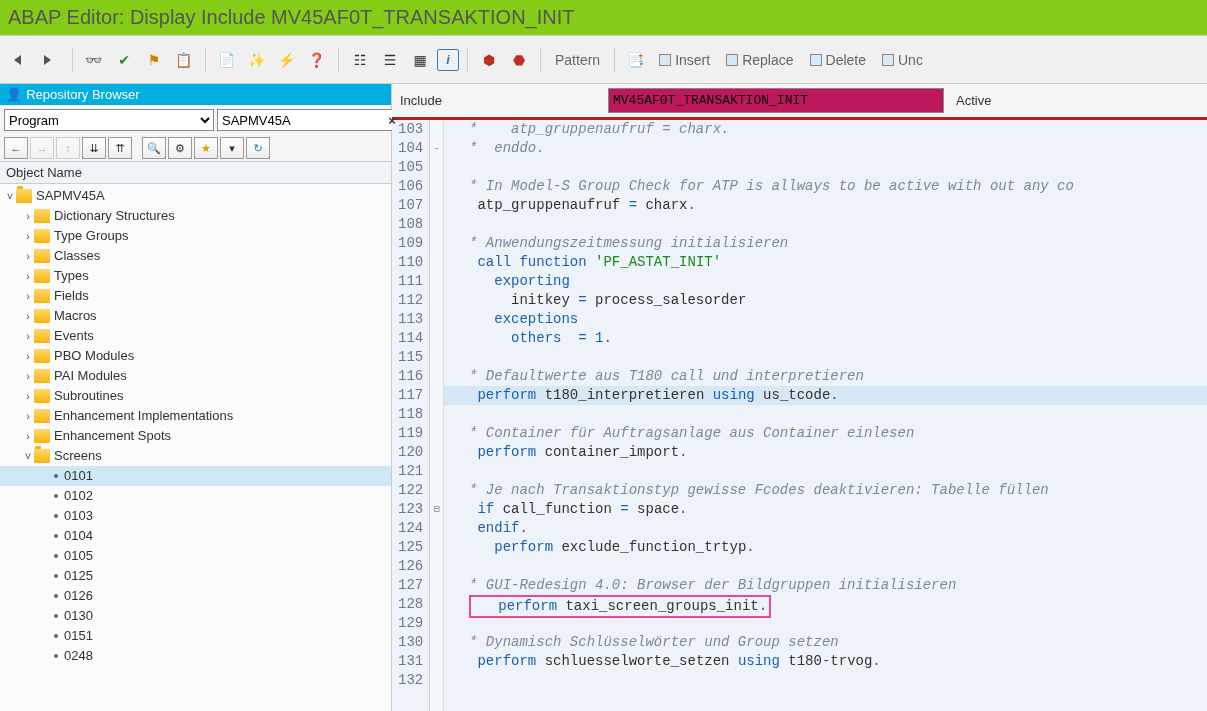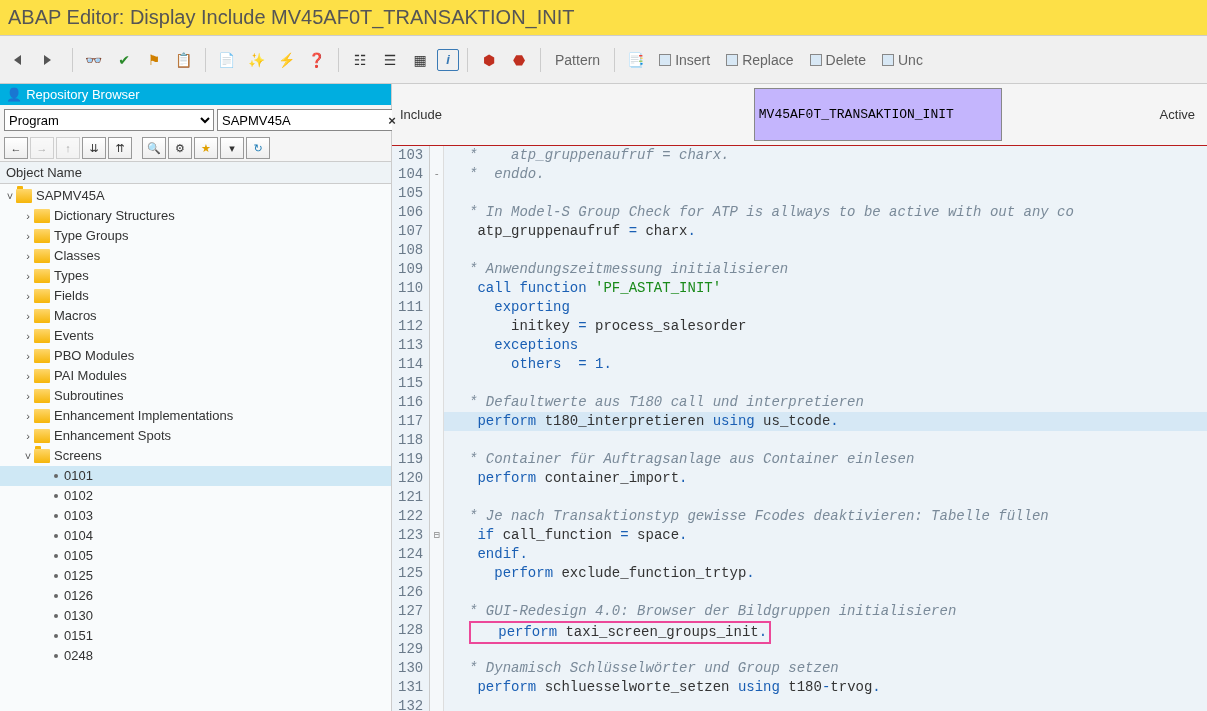--- a/index.html
+++ b/index.html
@@ -1,18 +1,18 @@
 <!DOCTYPE html>
 <html><head>
 <meta charset="utf-8">
 <style>
   * { box-sizing: border-box; margin: 0; padding: 0; }
   body { font-family: Arial, sans-serif; font-size: 13px; background: #f5f5f5; color: #333; overflow: hidden; width: 1207px; height: 711px; }
 
-  .titlebar { background: #fde047; padding: 6px 8px; font-size: 20px; color: #555; border-bottom: 1px solid #ccc; }
+  .titlebar { background: #84cc16; padding: 6px 8px; font-size: 20px; color: #555; border-bottom: 1px solid #ccc; }
   .toolbar { background: #f0f0f0; padding: 4px 8px; display: flex; align-items: center; gap: 4px; border-bottom: 1px solid #ccc; height: 48px; }
   .tb-btn { width: 26px; height: 26px; display: inline-flex; align-items: center; justify-content: center; cursor: pointer; border-radius: 2px; }
   .tb-sep { width: 1px; height: 24px; background: #ccc; margin: 0 4px; }
   .tb-label-btn { display: inline-flex; align-items: center; gap: 4px; padding: 2px 6px; cursor: pointer; color: #666; font-size: 14px; }
 
   .main { display: flex; height: calc(711px - 82px); }
 
   .left-panel { width: 392px; background: #f5f5f5; border-right: 1px solid #ccc; display: flex; flex-direction: column; }
   .repo-header { background: #00aee0; color: #fff; padding: 3px 6px; display: flex; align-items: center; gap: 4px; font-size: 13px; }
   .repo-controls { padding: 4px; display: flex; flex-direction: row; gap: 3px; }
@@ -26,23 +26,23 @@
   .tree { flex: 1; overflow: auto; background: #f9fbfc; padding: 2px 0; font-size: 13px; }
   .tree-row { display: flex; align-items: center; padding: 1px 4px; cursor: default; line-height: 18px; white-space: nowrap; }
   .tree-row.sel { background: #cfe8f5; }
   .indent { display: inline-block; }
   .exp { width: 12px; display: inline-block; text-align: center; color: #555; font-size: 11px; cursor: pointer; }
   .folder { width: 16px; height: 14px; display: inline-block; margin-right: 4px; background: linear-gradient(#ffd76b,#f5b50a); border-radius: 1px; position: relative; }
   .folder.open::before { content:""; position:absolute; top:-3px; left:1px; width:6px; height:3px; background:#f5b50a; border-radius:1px 1px 0 0; }
   .dot { display:inline-block; width:4px; height:4px; background:#666; border-radius:50%; margin: 0 6px 0 2px; vertical-align: middle; }
 
   .right-panel { flex: 1; display: flex; flex-direction: column; background: #fff; }
-  .include-bar { display: flex; align-items: center; padding: 4px 8px; gap: 8px; border-bottom: 1px solid #b91c1c; background: #f5f5f5; font-size: 13px; justify-content: space-between; }
+  .include-bar { display: flex; align-items: center; padding: 4px 8px; gap: 8px; border-bottom: 3px solid #b91c1c; background: #f5f5f5; font-size: 13px; }
   .include-label { width: 200px; color: #333; }
-  .include-field { width: 248px; padding: 18px 4px; border: 1px solid #888; background: #c4b5fd; font-family: 'Courier New', monospace; font-size: 13px; }
+  .include-field { width: 336px; padding: 4px 4px; border: 1px solid #888; background: #be185d; font-family: 'Courier New', monospace; font-size: 13px; }
   .status-field { padding: 2px 4px; color: #333; }
 
   .code-area { display: flex; flex: 1; overflow: auto; font-family: 'Courier New', monospace; font-size: 14px; background:#edf3f8; }
   .gutter { background: #edf3f8; border-right: 1px solid #ccc; text-align: right; padding: 0 6px; color: #6a7a8a; user-select: none; }
   .gutter div { height: 19px; line-height: 19px; }
   .fold-col { width: 14px; background: #f5f8fa; border-right: 1px solid #ddd; }
   .fold-col div { height:19px; line-height:19px; text-align:center; color:#888; font-size:10px; }
   .code { flex:1; background: #edf3f8; position: relative; }
   .code .line { height: 19px; line-height: 19px; white-space: pre; padding-left: 8px; }
   .code .line.hl { background: #d6e8f5; }

